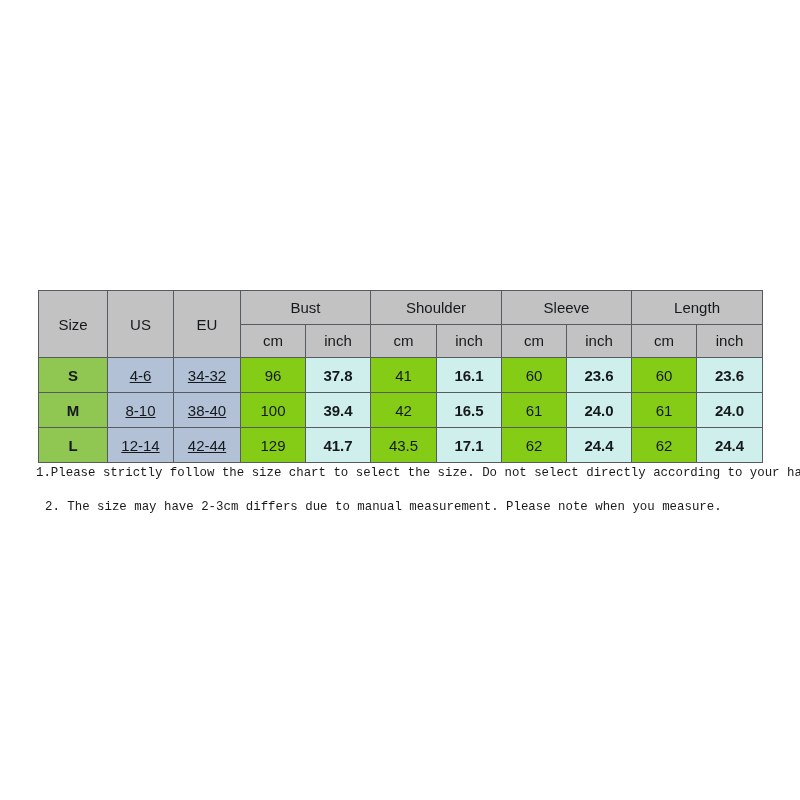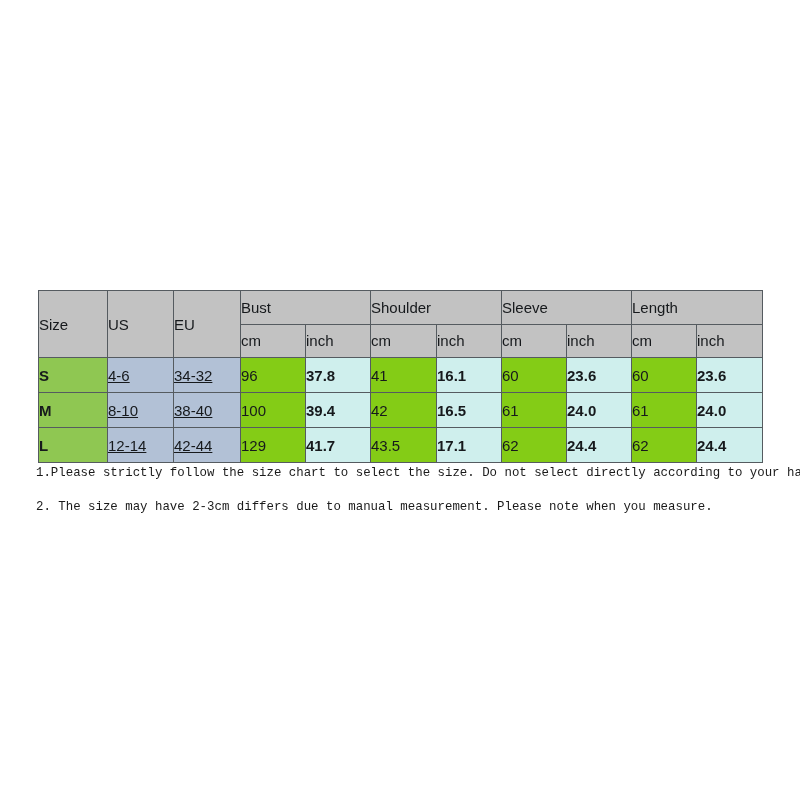--- a/index.html
+++ b/index.html
@@ -25,21 +25,21 @@
 
   table.size-table {
     border-collapse: collapse;
     table-layout: fixed;
     width: 724px;
     border: 1px solid #555b60;
   }
 
   table.size-table td {
     border: 1px solid #555b60;
-    text-align: left;
+    text-align: center;
     vertical-align: middle;
     font-family: "Liberation Sans", sans-serif;
     font-size: 15px;
     color: #16191c;
     padding: 0;
     line-height: 1;
   }
 
   
   td.hd {
@@ -77,21 +77,21 @@
     width: 740px;
   }
   .note {
     font-family: "Liberation Mono", "DejaVu Sans Mono", monospace;
     font-size: 12.4px;
     color: #1a1a1a;
     line-height: 1.15;
     white-space: nowrap;
   }
   .note.n1 { margin: 0 0 20px 0; }
-  .note.n2 { margin: 0; }
+  .note.n2 { margin: 9px; }
 </style>
 </head>
 <body>
 
 <div id="size-chart-wrap">
   <table class="size-table">
     <colgroup>
       <col style="width:69px">
       <col style="width:66px">
       <col style="width:67px">

